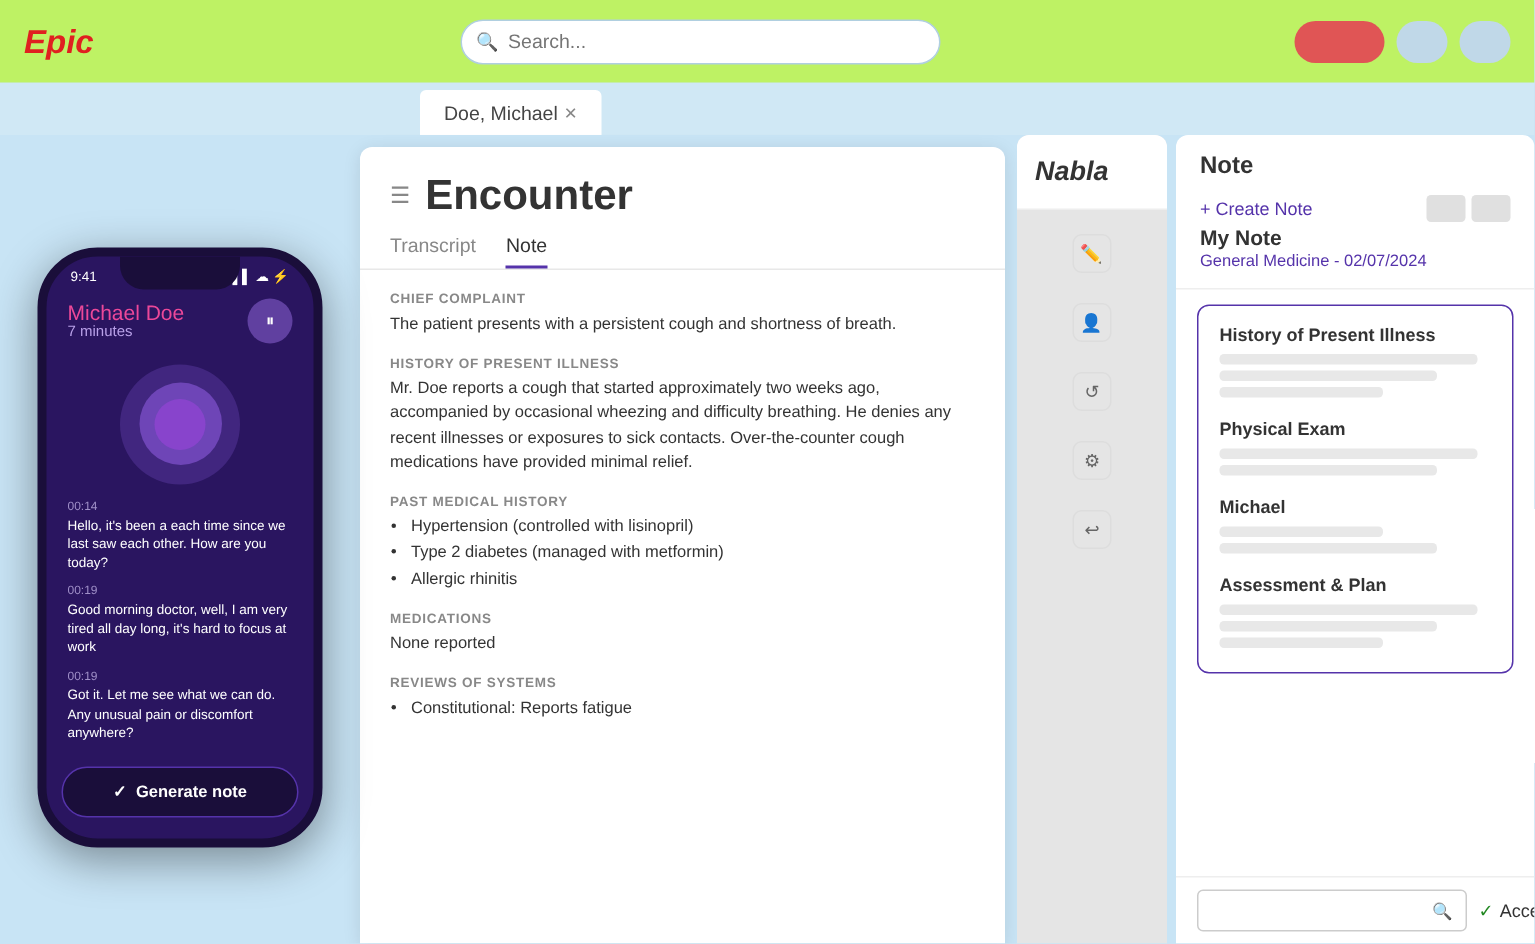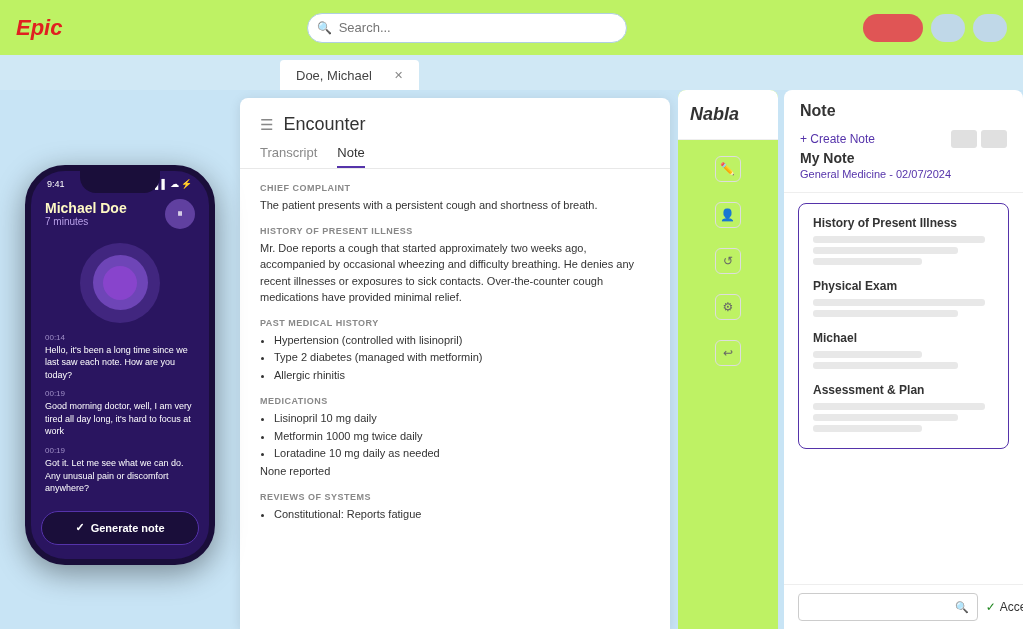--- a/index.html
+++ b/index.html
@@ -85,21 +85,21 @@
     .tab-item {
       height: 30px;
       padding: 0 16px;
       display: flex;
       align-items: center;
       font-size: 13px;
       color: #444;
       background: #d6ecf7;
       border-radius: 4px 4px 0 0;
       cursor: pointer;
-      gap: 22px;
+      gap: 4px;
     }
     .tab-item.active {
       background: white;
       font-weight: 500;
     }
     .tab-close {
       font-size: 11px;
       color: #888;
       cursor: pointer;
     }
@@ -162,22 +162,22 @@
       padding: 4px 14px 0;
     }
     .phone-user-row {
       display: flex;
       align-items: center;
       justify-content: space-between;
       margin-top: 6px;
     }
     .phone-user-name {
       font-size: 14px;
-      font-weight: 700;
-      color: #fef9c3;
+      font-weight: 400;
+      color: #ec4899;
     }
     .phone-user-time {
       font-size: 10px;
       color: #b8a0e8;
     }
     .phone-avatar {
       width: 30px;
       height: 30px;
       border-radius: 50%;
       background: #6040a0;
@@ -274,22 +274,22 @@
       display: flex;
       align-items: center;
       gap: 10px;
       margin-bottom: 10px;
     }
     .hamburger {
       color: #888;
       font-size: 15px;
     }
     .encounter-title {
-      font-size: 18px;
-      font-weight: 400;
+      font-size: 28px;
+      font-weight: 700;
       color: #333;
     }
     .encounter-tabs {
       display: flex;
       gap: 20px;
     }
     .enc-tab {
       font-size: 13px;
       color: #888;
       padding-bottom: 6px;
@@ -329,21 +329,21 @@
     }
     .bullet-list li {
       font-size: 11px;
       color: #333;
       line-height: 1.6;
     }
 
     
     .nabla-panel {
       width: 100px;
-      background: #bef264;
+      background: #e5e5e5;
       border-radius: 8px 8px 0 0;
       margin-left: 8px;
       display: flex;
       flex-direction: column;
       overflow: hidden;
     }
     .nabla-header {
       background: white;
       padding: 14px 12px;
       border-bottom: 1px solid #eee;
@@ -550,21 +550,21 @@
         <div class="phone-visualizer">
           <div class="phone-circle-outer">
             <div class="phone-circle-inner">
               <div class="phone-circle-dot"></div>
             </div>
           </div>
         </div>
         <div class="phone-chat">
           <div class="chat-msg">
             <div class="chat-time">00:14</div>
-            <div class="chat-text">Hello, it's been a long time since we last saw each note. How are you today?</div>
+            <div class="chat-text">Hello, it's been a each time since we last saw each other. How are you today?</div>
           </div>
           <div class="chat-msg">
             <div class="chat-time">00:19</div>
             <div class="chat-text">Good morning doctor, well, I am very tired all day long, it's hard to focus at work</div>
           </div>
           <div class="chat-msg">
             <div class="chat-time">00:19</div>
             <div class="chat-text">Got it. Let me see what we can do. Any unusual pain or discomfort anywhere?</div>
           </div>
         </div>
@@ -597,25 +597,20 @@
       <div class="section-text">Mr. Doe reports a cough that started approximately two weeks ago, accompanied by occasional wheezing and difficulty breathing. He denies any recent illnesses or exposures to sick contacts. Over-the-counter cough medications have provided minimal relief.</div>
 
       <div class="section-label">Past Medical History</div>
       <ul class="bullet-list">
         <li>Hypertension (controlled with lisinopril)</li>
         <li>Type 2 diabetes (managed with metformin)</li>
         <li>Allergic rhinitis</li>
       </ul>
 
       <div class="section-label">Medications</div>
-      <ul class="bullet-list">
-        <li>Lisinopril 10 mg daily</li>
-        <li>Metformin 1000 mg twice daily</li>
-        <li>Loratadine 10 mg daily as needed</li>
-      </ul>
 
       <div class="section-text">None reported</div>
 
 
       <div class="section-label">Reviews of Systems</div>
       <ul class="bullet-list">
         <li>Constitutional: Reports fatigue</li>
 
       </ul>
     </div>

